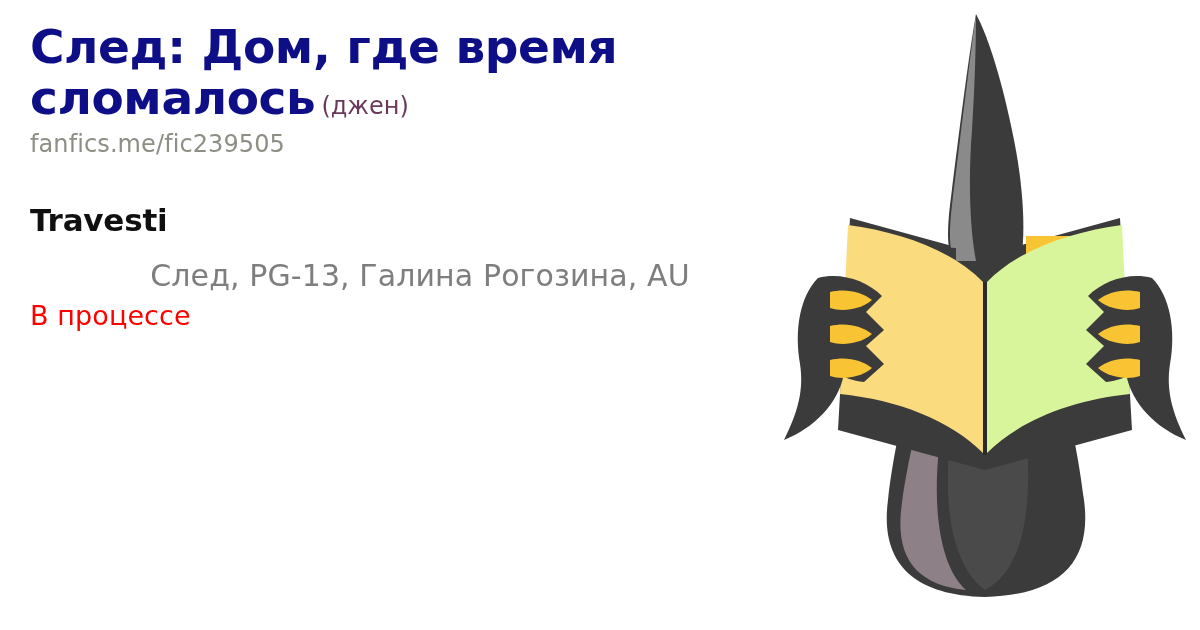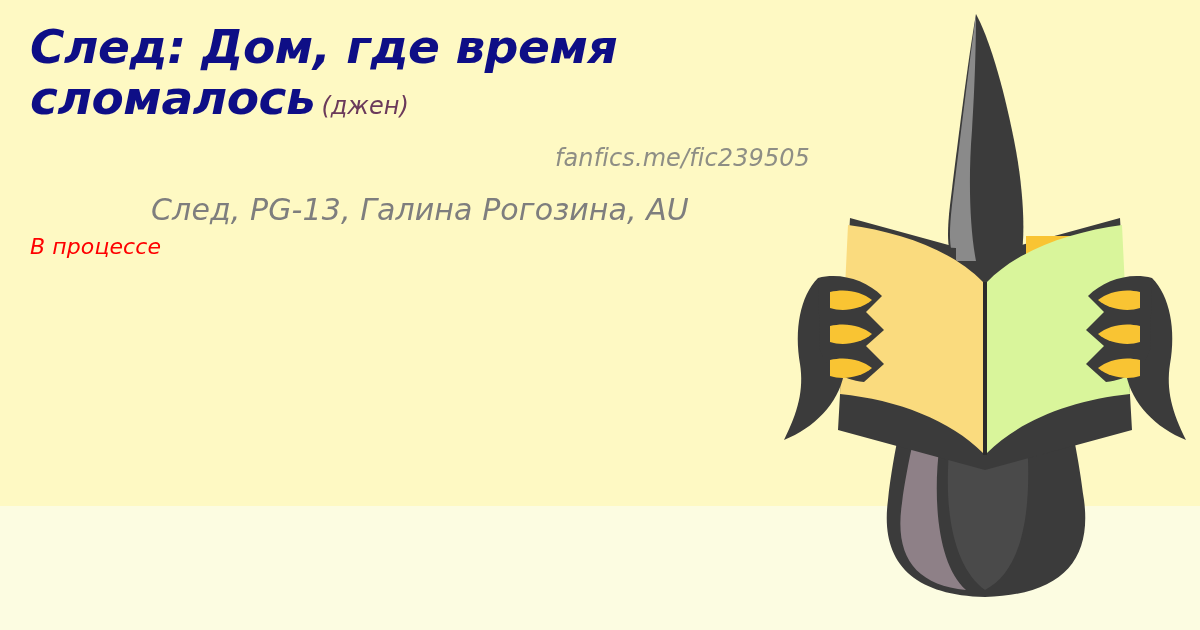--- a/index.html
+++ b/index.html
@@ -11,24 +11,23 @@
     height: 630px;
     background: #fcfce1;
     font-family: "DejaVu Sans", "Liberation Sans", sans-serif;
     overflow: hidden;
     position: relative;
   }
 
   .card {
     position: relative;
     width: 1200px;
-    height: 506px;
-    background: #fef9c3;
+    height: 630px;
+    background: #ffffff;
     box-sizing: border-box;
-    font-style: italic;
   }
 
   
   .text-col {
     position: absolute;
     left: 30px;
     top: 22px;
     width: 780px;
   }
 
@@ -49,25 +48,24 @@
   .fic-genre {
     font-size: 24px;
     font-weight: normal;
     color: #6b3a5b;
     display: inline;
     white-space: nowrap;
     margin-left: 6px;
   }
 
   .fic-url {
-    margin-top: 20px;
+    margin-top: 6px;
     font-size: 24px;
     color: #8e8e85;
     letter-spacing: 0.1px;
-    text-align: right;
   }
 
   .fandom {
     margin-top: 44px;
     font-size: 31px;
     font-weight: bold;
     color: #101010;
     letter-spacing: -0.2px;
   }
 
@@ -77,21 +75,21 @@
 
   .meta-line {
     font-size: 30px;
     color: #7e7e7e;
     line-height: 1.42;
     letter-spacing: 0.1px;
     text-align: center;
   }
 
   .status-line {
-    font-size: 22px;
+    font-size: 27px;
     color: #fe0000;
     line-height: 1.42;
     letter-spacing: 0.1px;
   }
 
   
   .illustration {
     position: absolute;
     right: 0px;
     top: 0px;
@@ -110,20 +108,21 @@
 <div class="card">
 
   <div class="text-col">
 
     <h1 class="title-block">
       <span class="fic-title">След: Дом, где время сломалось</span><span class="fic-genre">(джен)</span>
     </h1>
 
     <div class="fic-url">fanfics.me/fic239505</div>
 
+    <div class="fandom">Travesti</div>
 
     <div class="meta-lines">
       <div class="meta-line">След, PG-13, Галина Рогозина, AU</div>
       <div class="status-line">В процессе</div>
     </div>
 
   </div>
 
   <div class="illustration">
     <svg viewBox="0 0 420 630" xmlns="http://www.w3.org/2000/svg" aria-hidden="true">

